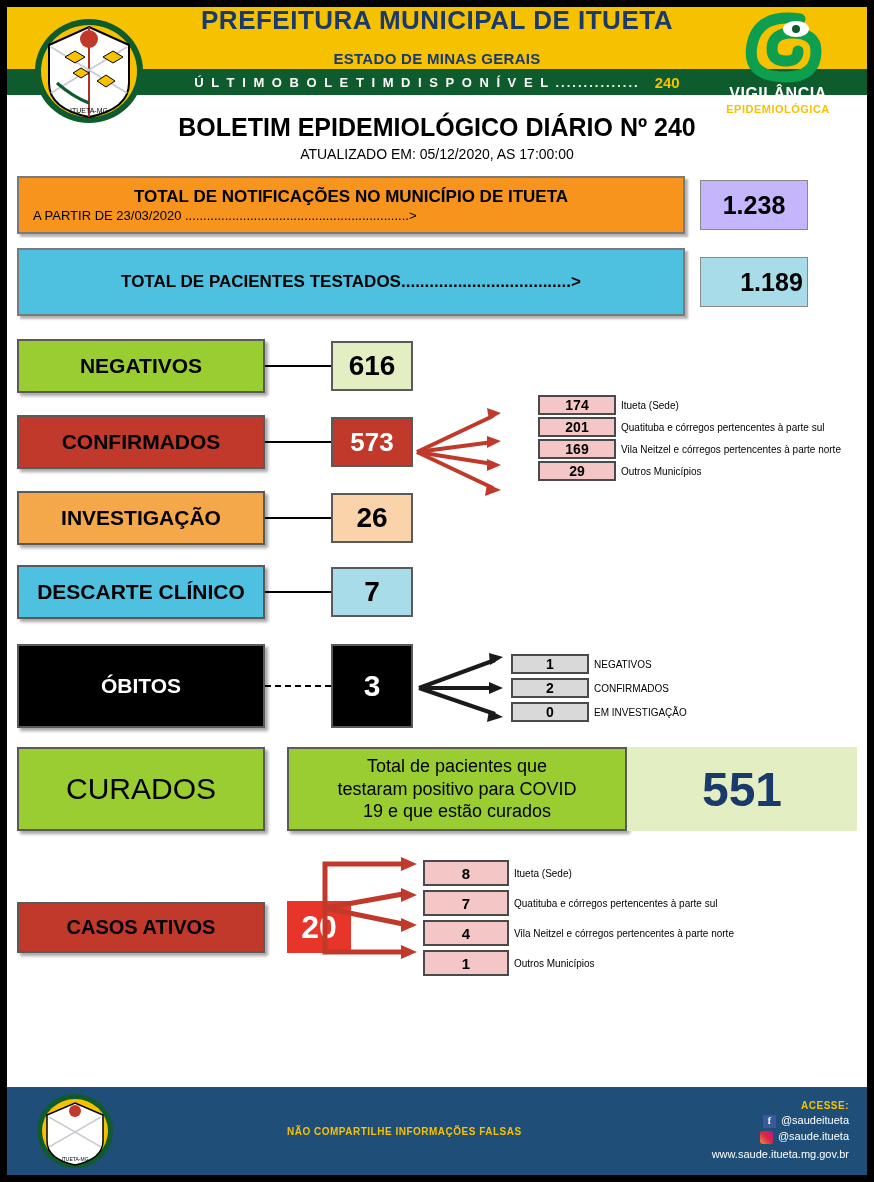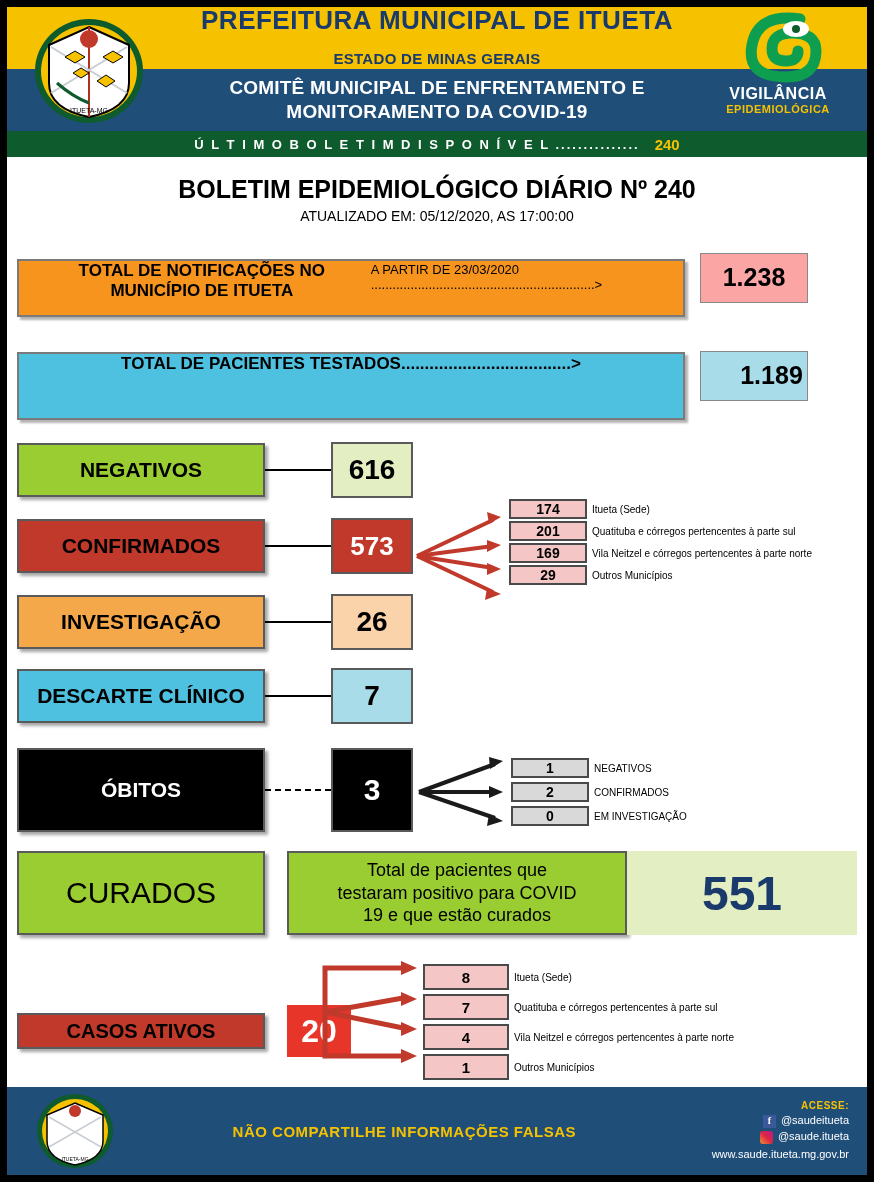--- a/index.html
+++ b/index.html
@@ -76,57 +76,56 @@
     margin-top: 8px;
   }
   .boletim-date {
     text-align: center; font-size: 14px; color: #000; margin-top: 4px; font-weight: 500;
   }
 
   
   .total-row { display: flex; align-items: center; margin-top: 14px; }
   .total-bar {
     flex: 0 0 668px; height: 58px; border: 2px solid #7a7a7a;
-    display: flex; flex-direction: row; justify-content: center;
+    display: flex; flex-direction: column; justify-content: center;
     box-shadow: 3px 3px 2px rgba(0,0,0,.3);
     padding: 0 14px;
-    margin-top: 21px;
   }
   .total-bar.orange { background: #f7941e; }
   .total-bar.blue { background: #4fc1e0; }
   .total-bar .l1 { font-size: 17px; font-weight: bold; color: #000; text-align: center; }
   .total-bar .l2 { font-size: 13px; color: #000; margin-top: 1px; }
   .total-val {
     margin-left: 15px; width: 108px; height: 50px;
     display: flex; align-items: center; justify-content: center;
     font-size: 25px; font-weight: bold; color: #000;
     border: 1px solid #888;
   }
-  .total-val.orange { background: #fca5a5; }
+  .total-val.orange { background: #c4b5fd; }
   .total-val.blue { background: #a8dce8; padding-left: 35px; }
   .bar2 { height: 68px; }
 
   
   .cat-row { display: flex; align-items: center; margin-top: 12px; position: relative; height: 56px; }
   .cat-label {
     width: 248px; height: 54px;
     display: flex; align-items: center; justify-content: center;
     font-size: 21px; font-weight: bold;
     border: 2px solid #5a5a5a;
     box-shadow: 3px 3px 3px rgba(0,0,0,.35);
   }
   .cat-label.green { background: #9acd32; color: #000; }
   .cat-label.red { background: #c0392b; color: #000; }
   .cat-label.orange { background: #f4a84a; color: #000; }
   .cat-label.ltblue { background: #4fc1e0; color: #000; }
   .cat-label.black { background: #000; color: #fff; }
   .connector { width: 66px; height: 2px; background: #000; }
   .connector.dashed { background: none; border-top: 2px dashed #000; }
   .cat-val {
-    width: 82px; height: 56px;
+    width: 82px; height: 50px;
     display: flex; align-items: center; justify-content: center;
     font-size: 28px; font-weight: bold; border: 2px solid #5a5a5a;
   }
   .cat-val.green { background: #e3eec3; color: #000; }
   .cat-val.red { background: #c0392b; color: #fff; font-size: 26px; }
   .cat-val.orange { background: #fbd3ab; color: #000; }
   .cat-val.ltblue { background: #a8dce8; color: #000; }
   .cat-val.black { background: #000; color: #fff; }
 
   
@@ -161,21 +160,21 @@
   }
   .curados-val {
     flex: 1; height: 84px; background: #e3eec3;
     display: flex; align-items: center; justify-content: center;
     font-size: 48px; font-weight: bold; color: #1a3a6b;
   }
 
   
   .ativos-row { display: flex; align-items: center; margin-top: 26px; height: 110px; position: relative; }
   .ativos-label {
-    width: 248px; height: 36px; background: #c0392b; border: 2px solid #5a5a5a;
+    width: 248px; height: 51px; background: #c0392b; border: 2px solid #5a5a5a;
     display: flex; align-items: center; justify-content: center;
     font-size: 20px; font-weight: bold; color: #000;
     box-shadow: 3px 3px 3px rgba(0,0,0,.35);
     margin-top: 28px;
   }
   .ativos-val {
     width: 64px; height: 52px; background: #e8352a;
     display: flex; align-items: center; justify-content: center;
     font-size: 32px; font-weight: bold; color: #fff;
     margin-left: 22px; margin-top: 28px;
@@ -186,21 +185,21 @@
   .ativos-bd .bd-txt { font-size: 10px; }
 
   
   .footer {
     position: absolute; left: 0; right: 0; bottom: 0;
     height: 88px; background: #1f4e79;
     display: flex; align-items: center;
   }
   .footer-brasao { width: 84px; height: 80px; margin-left: 26px; }
   .footer-msg {
-    flex: 1; text-align: center; font-size: 15px; font-weight: bold;
+    flex: 1; text-align: center; font-size: 10px; font-weight: bold;
     color: #f6c200; letter-spacing: .5px; margin-left: -20px;
   }
   .footer-right {
     margin-right: 18px; text-align: right; color: #fff; font-size: 11px; line-height: 1.45;
   }
   .footer-right .acesse { color: #f6c200; font-weight: bold; font-size: 10px; letter-spacing: .5px; }
   .fr-line { display: flex; align-items: center; justify-content: flex-end; gap: 5px; }
   .fb-ic {
     width: 13px; height: 13px; background: #3b5998; color: #fff; font-size: 10px;
     font-weight: bold; display: inline-flex; align-items: center; justify-content: center;
@@ -234,24 +233,20 @@
         <path d="M28 70 q16 14 32 20" stroke="#0e5b2e" stroke-width="3" fill="none"></path>
         <text x="60" y="100" font-size="7" fill="#000" text-anchor="middle" font-family="Liberation Sans, sans-serif">ITUETA-MG</text>
       </svg>
     </div>
 
     <div class="hdr-top">
       <div class="hdr-title">PREFEITURA MUNICIPAL DE ITUETA</div>
       <div class="hdr-sub">ESTADO DE MINAS GERAIS</div>
     </div>
 
-    <div class="hdr-mid">
-      <div>COMITÊ MUNICIPAL DE ENFRENTAMENTO E</div>
-      <div>MONITORAMENTO DA COVID-19</div>
-    </div>
 
     <div class="vig-logo">
       <svg width="96" height="72" viewBox="0 0 96 72">
         <path d="M70 8 Q28 2 22 34 Q16 66 56 66 Q86 66 86 40 Q86 22 62 22 Q42 22 42 38 Q42 50 56 50 Q68 50 68 40" fill="none" stroke="#0e9e4f" stroke-width="11" stroke-linecap="round"></path>
         <ellipse cx="66" cy="18" rx="13" ry="8" fill="#ffffff"></ellipse>
         <circle cx="66" cy="18" r="4" fill="#0e5b2e"></circle>
       </svg>
       <div class="vig-text1">VIGILÂNCIA</div>
       <div class="vig-text2">EPIDEMIOLÓGICA</div>
     </div>
@@ -301,21 +296,21 @@
           <line x1="4" y1="54" x2="80" y2="90"></line>
         </g>
         <g fill="#c0392b">
           <polygon points="88,15 74,10 76,22"></polygon>
           <polygon points="88,43 74,38 74,50"></polygon>
           <polygon points="88,67 74,61 74,73"></polygon>
           <polygon points="88,92 74,86 72,98"></polygon>
         </g>
       </svg>
 
-      <div class="breakdown" style="left:492px; top:-20px;">
+      <div class="breakdown" style="left:521px; top:-20px;">
         <div class="bd-item">
           <div class="bd-box pink">174</div>
           <div class="bd-txt">Itueta (Sede)</div>
         </div>
         <div class="bd-item">
           <div class="bd-box pink">201</div>
           <div class="bd-txt">Quatituba e córregos pertencentes à parte sul</div>
         </div>
         <div class="bd-item">
           <div class="bd-box pink">169</div>

